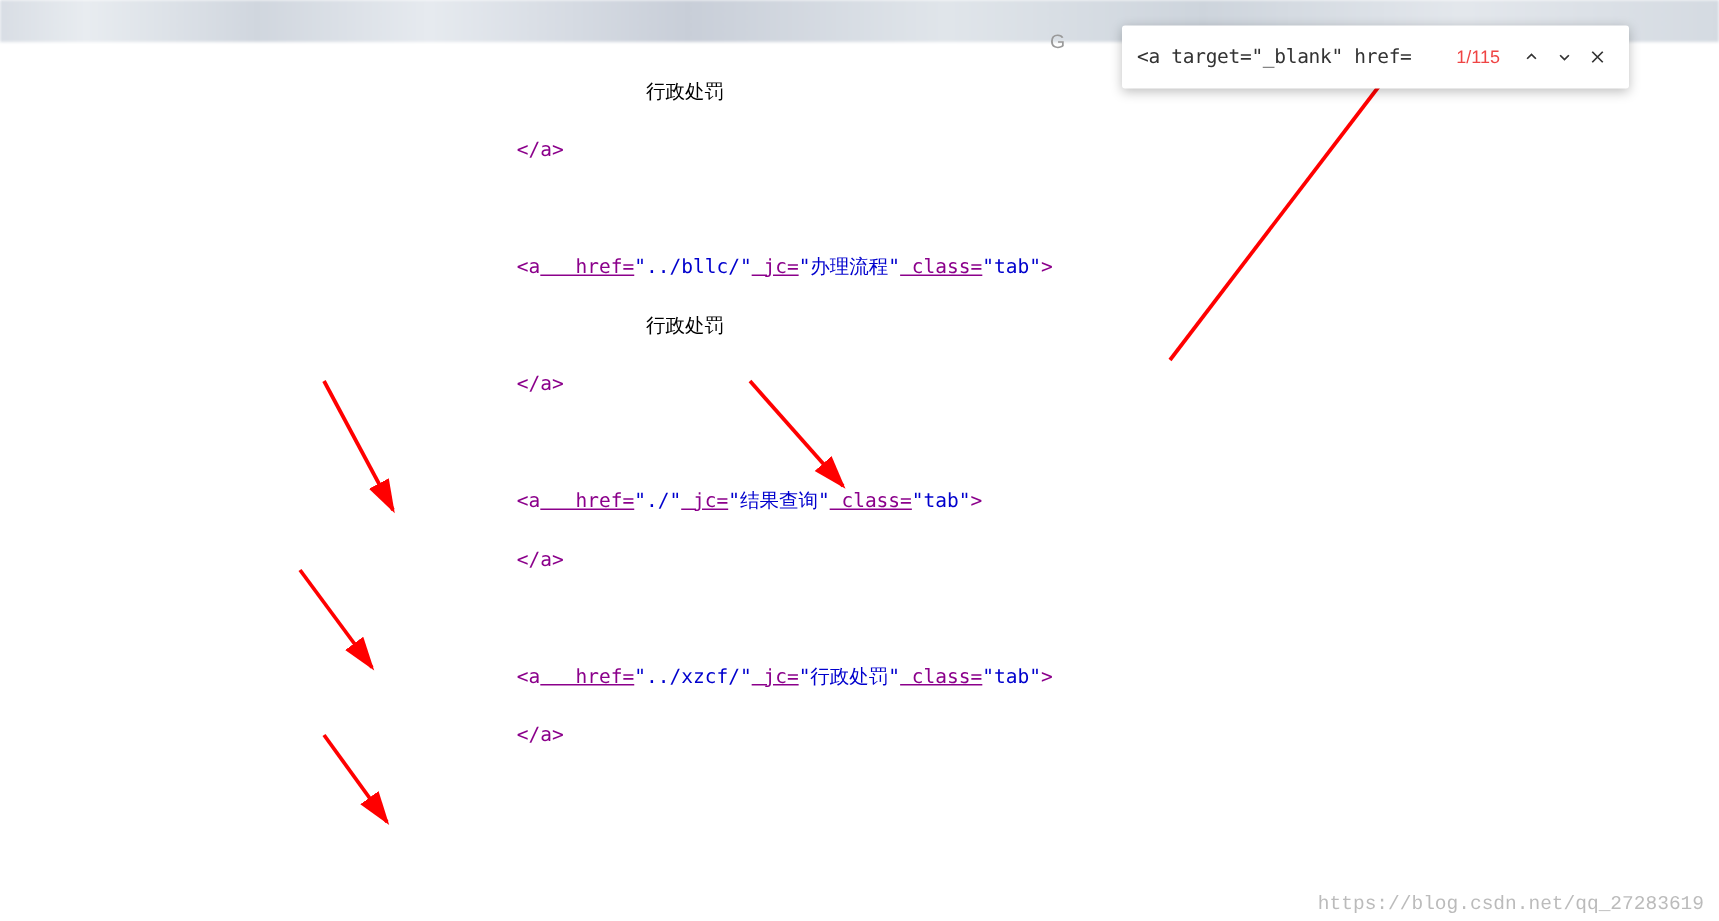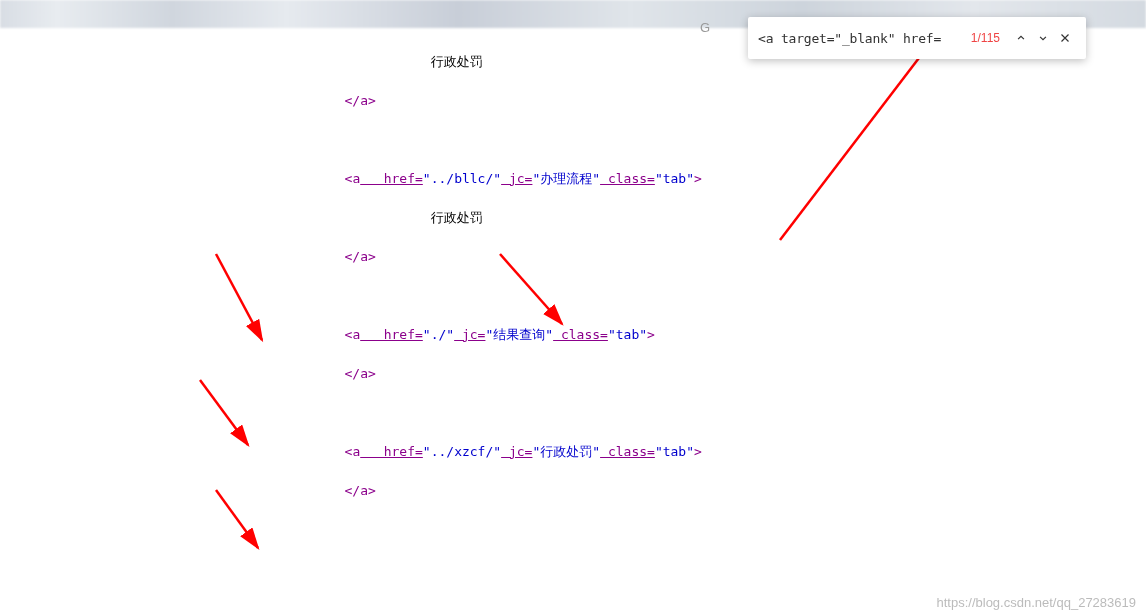--- a/index.html
+++ b/index.html
@@ -54,21 +54,21 @@
     .tag { color: #8b008b; }
     .punct { color: #8b008b; }
     .attr { color: #8b008b; text-decoration: underline; }
     .val { color: #0000cd; }
     .txt { color: #000; }
     .watermark {
       position: absolute;
       bottom: 4px; right: 10px;
       color: rgba(120,120,120,0.5);
       font-size: 13px;
-      font-family: Liberation Sans, sans-serif;
+      font-family: Liberation Mono, monospace;
     }
     svg.arrows { position: absolute; top: 0; left: 0; width: 1146px; height: 614px; pointer-events: none; z-index: 5; }
     .line { white-space: pre; }
     .g-label { position: absolute; top: 20px; left: 700px; color: #999; font-size: 13px; }
   </style>
 </head>
 <body>
 
 <div class="blur-bar"></div>
 <div class="g-label">G</div>

